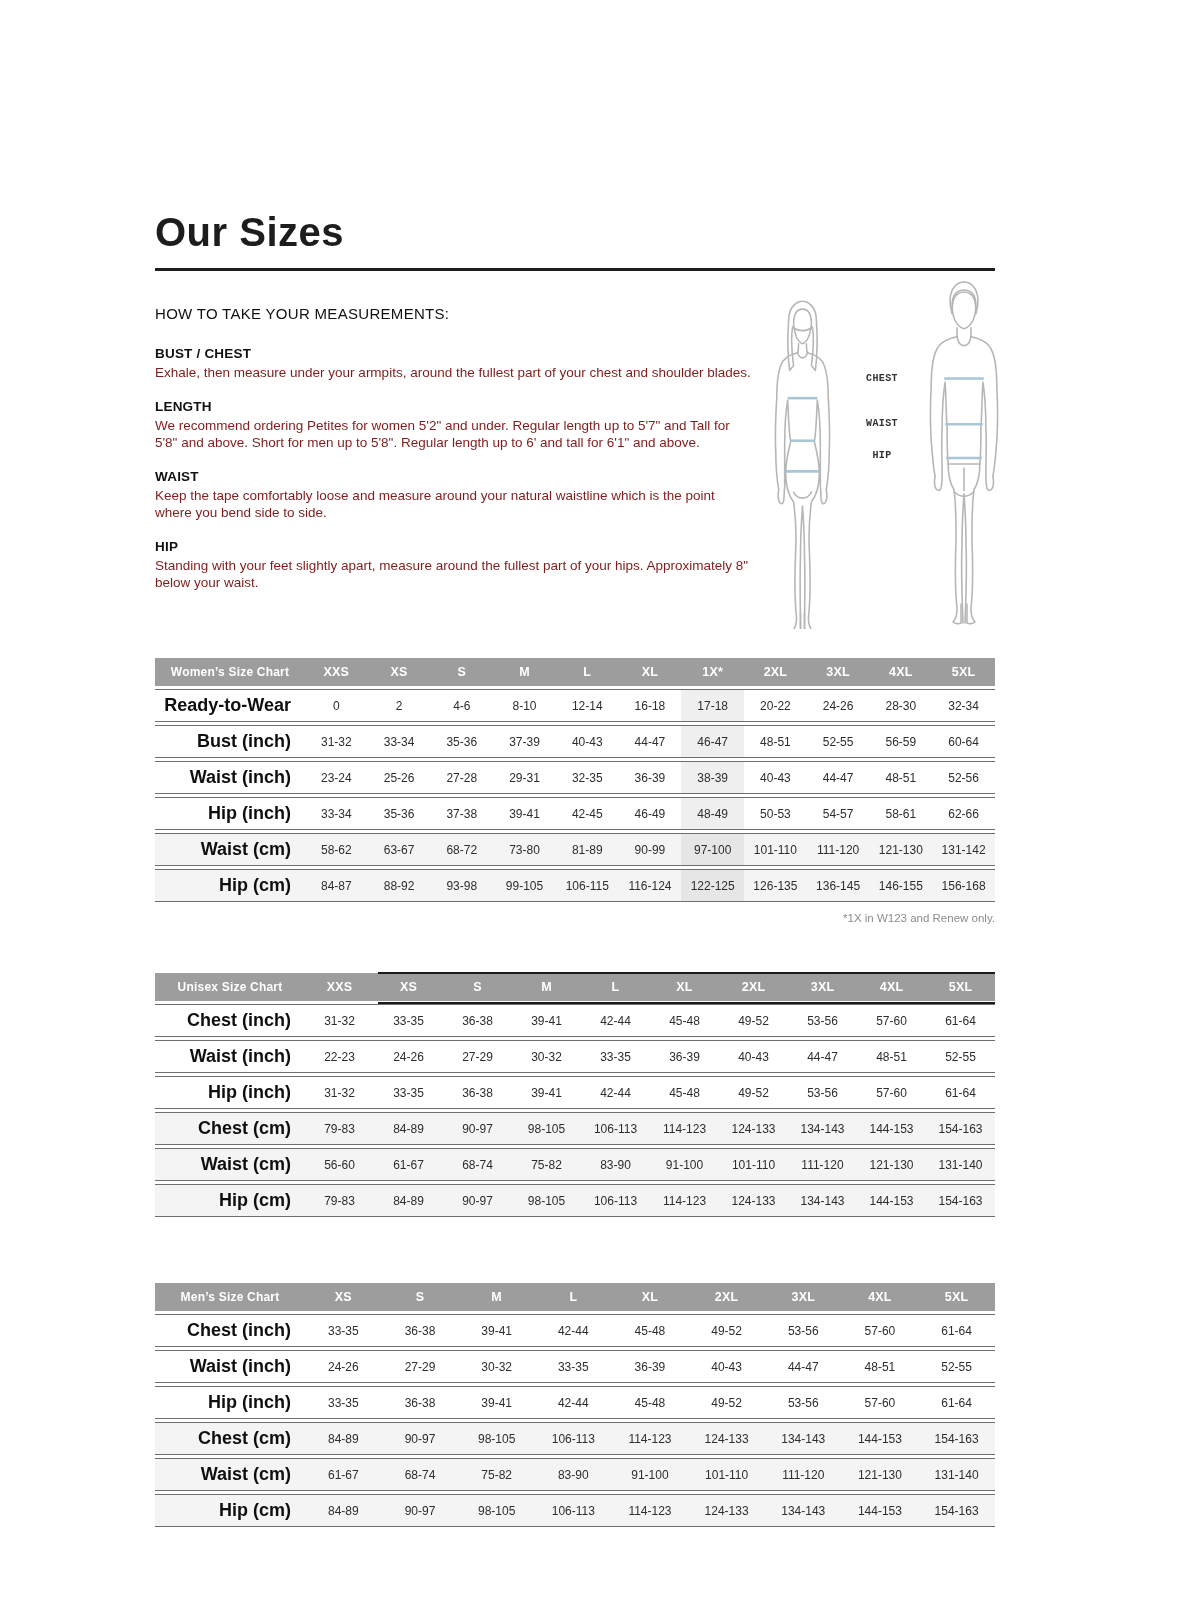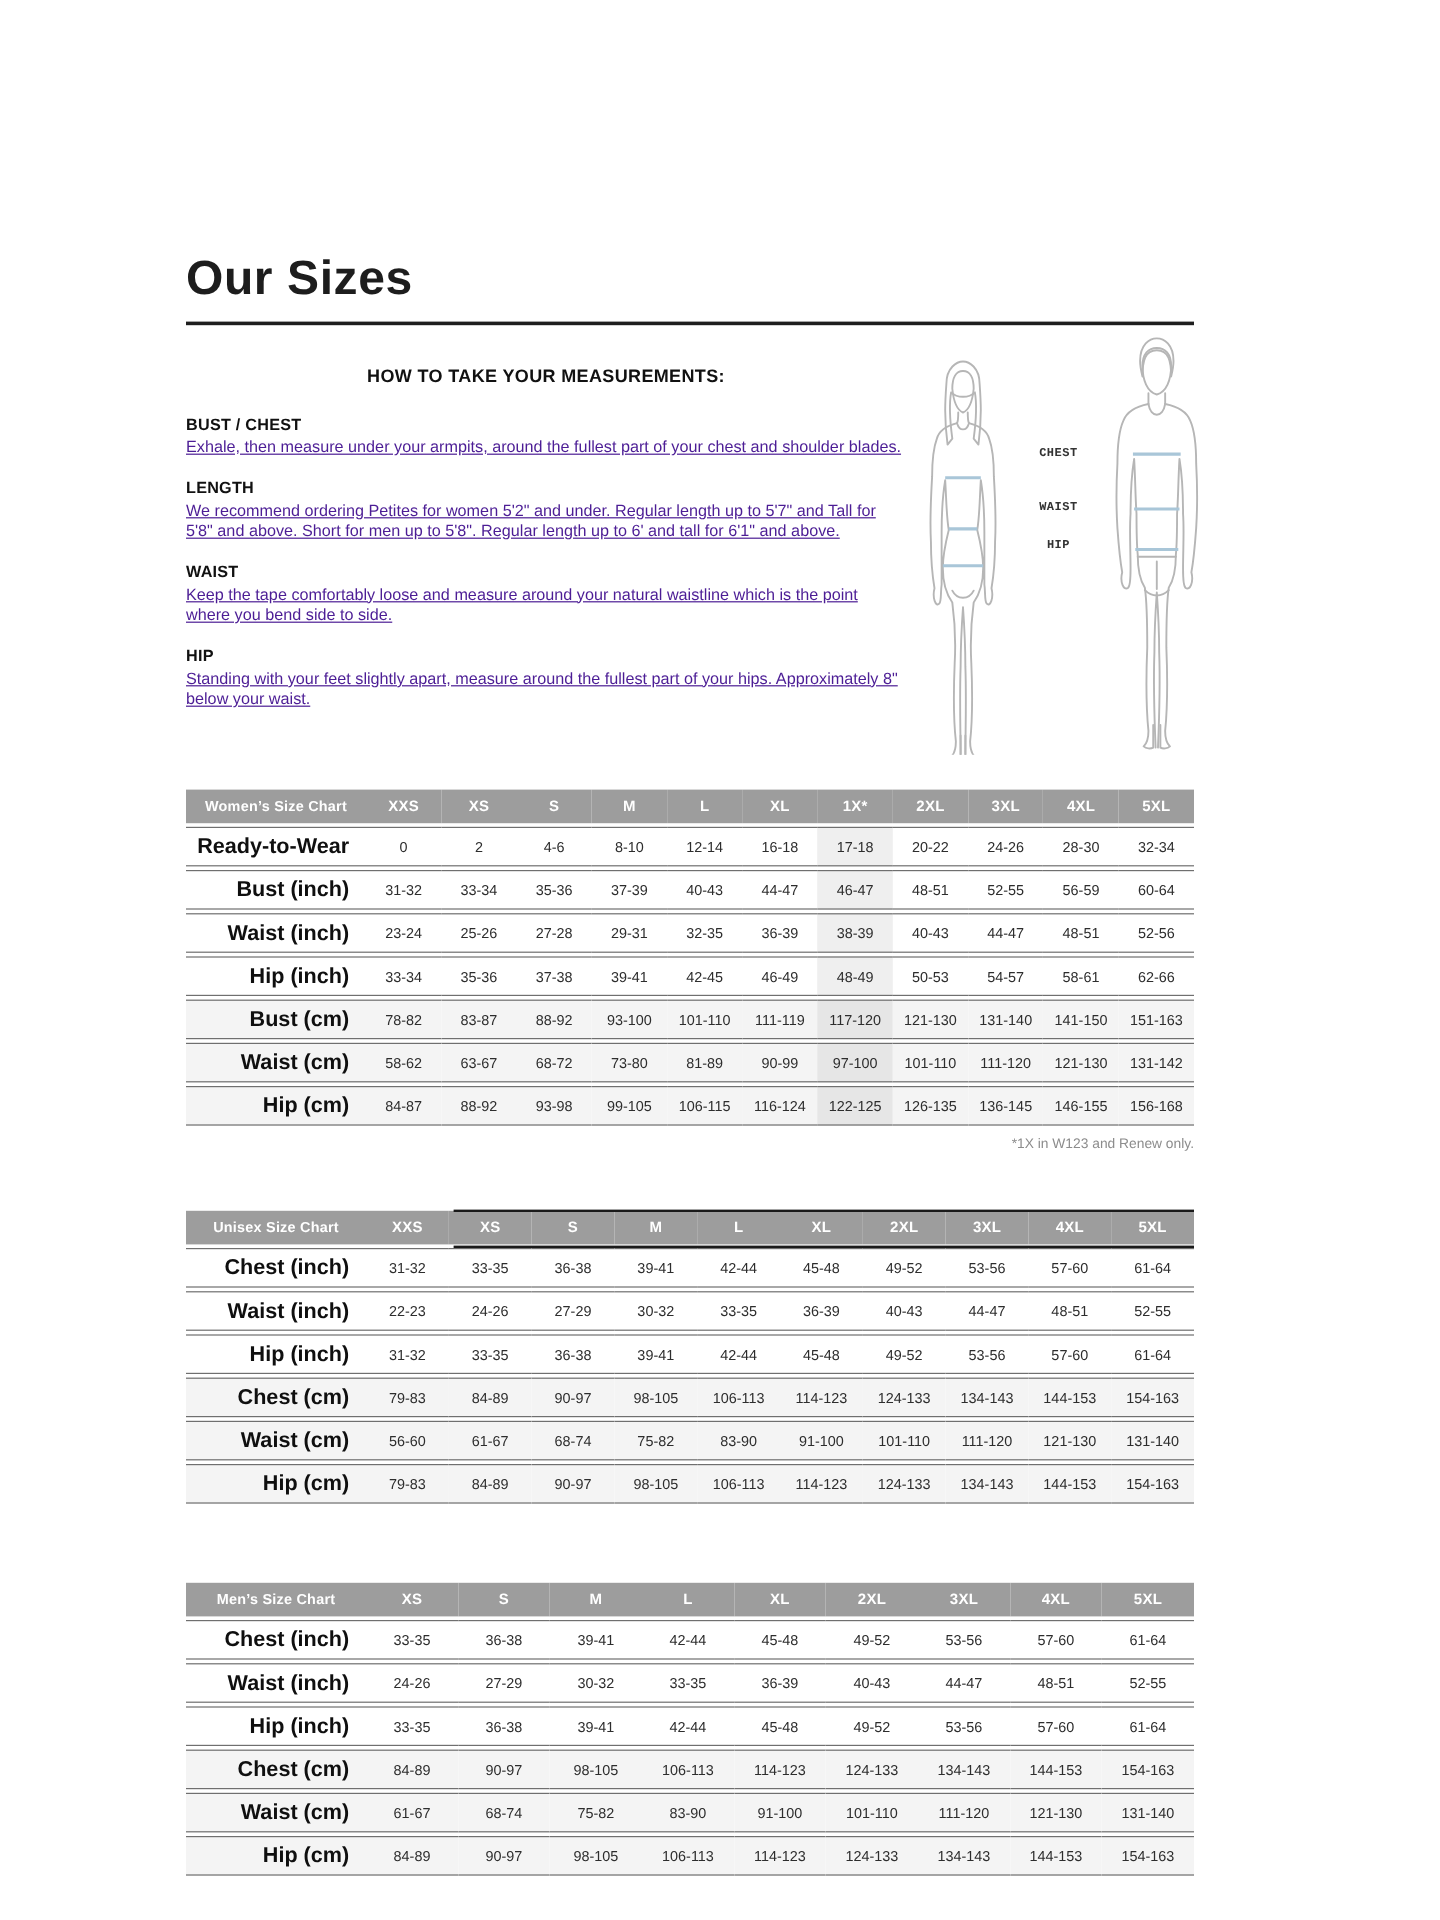--- a/index.html
+++ b/index.html
@@ -5,24 +5,24 @@
   * { box-sizing: border-box; margin: 0; padding: 0; }
   html,body { background:#fff; }
   body { font-family: "Liberation Sans", "DejaVu Sans", sans-serif; color:#1d1d1d; }
   .page { width:1160px; height:1600px; background:#fff; padding:212px 165px 40px 155px; position:relative; overflow:hidden; }
 
   .page-title { font-size:40px; font-weight:800; letter-spacing:.5px; color:#1d1d1d; line-height:1; }
   .title-rule { height:3px; background:var(--rule-dark,#1e1e1e); margin:16px 0 34px 0; border:none; }
 
   .content-row { display:flex; align-items:flex-start; }
   .text-col { flex:0 0 600px; width:600px; }
-  .howto-heading { font-size:15px; font-weight:700; letter-spacing:.3px; margin-bottom:24px; color:#111;text-align:center; }
+  .howto-heading { font-size:15px; font-weight:400; letter-spacing:.3px; margin-bottom:24px; color:#111; }
   .m-section { margin-bottom:17px; }
   .m-section h3 { font-size:13.5px; font-weight:700; margin-bottom:3px; color:#111; letter-spacing:.2px; }
-  .m-section p { font-size:13.5px; line-height:1.3; color:#4c1d95;text-decoration:underline; }
+  .m-section p { font-size:13.5px; line-height:1.3; color:#7f1d1d; }
 
   .figures { flex:1; display:flex; justify-content:flex-end; align-items:flex-end; margin-top:-28px; height:352px;font-family:Liberation Mono, monospace; }
   .figures svg { display:block; }
   .fig-outline path { stroke:#b6b6b6; fill:none; stroke-width:1.6; stroke-linecap:round; stroke-linejoin:round; }
   .measure-line line { stroke:var(--measure-line,#a9c6d8); stroke-width:2.6; }
   .fig-labels { width:64px; position:relative; height:352px; flex:0 0 64px; }
   .fig-label { position:absolute; left:50%; transform:translateX(-50%); font-size:10px; font-weight:700; color:#333; letter-spacing:.4px; white-space:nowrap; }
   .fig-label:nth-child(1){ top:96px; } .fig-label:nth-child(2){ top:141px; } .fig-label:nth-child(3){ top:173px; }
 
   .chart-section { position:relative; }
@@ -190,34 +190,20 @@
             <td>39-41</td>
             <td>42-45</td>
             <td>46-49</td>
             <td class="hl">48-49</td>
             <td>50-53</td>
             <td>54-57</td>
             <td>58-61</td>
             <td>62-66</td>
           </tr>
           <tr class="shaded">
-            <td class="row-label">Bust (cm)</td>
-            <td>78-82</td>
-            <td>83-87</td>
-            <td>88-92</td>
-            <td>93-100</td>
-            <td>101-110</td>
-            <td>111-119</td>
-            <td class="hl">117-120</td>
-            <td>121-130</td>
-            <td>131-140</td>
-            <td>141-150</td>
-            <td>151-163</td>
-          </tr>
-          <tr class="shaded">
             <td class="row-label">Waist (cm)</td>
             <td>58-62</td>
             <td>63-67</td>
             <td>68-72</td>
             <td>73-80</td>
             <td>81-89</td>
             <td>90-99</td>
             <td class="hl">97-100</td>
             <td>101-110</td>
             <td>111-120</td>

